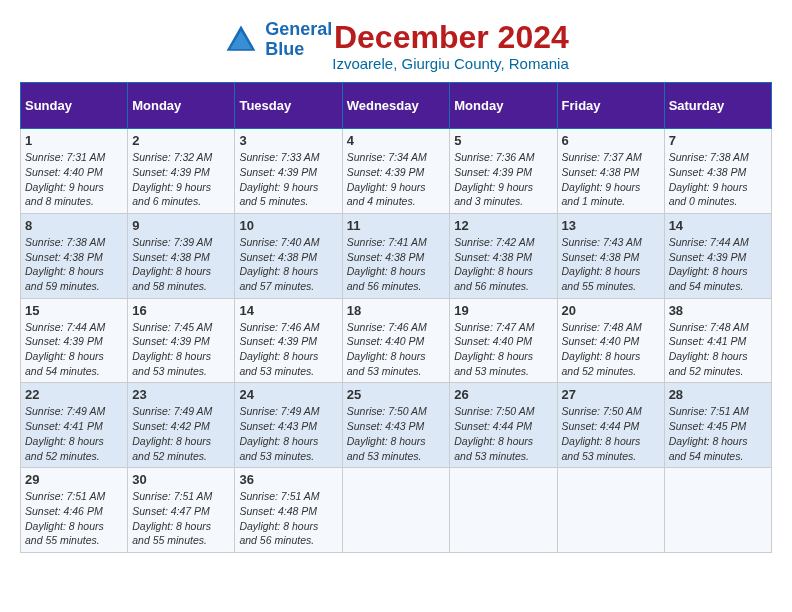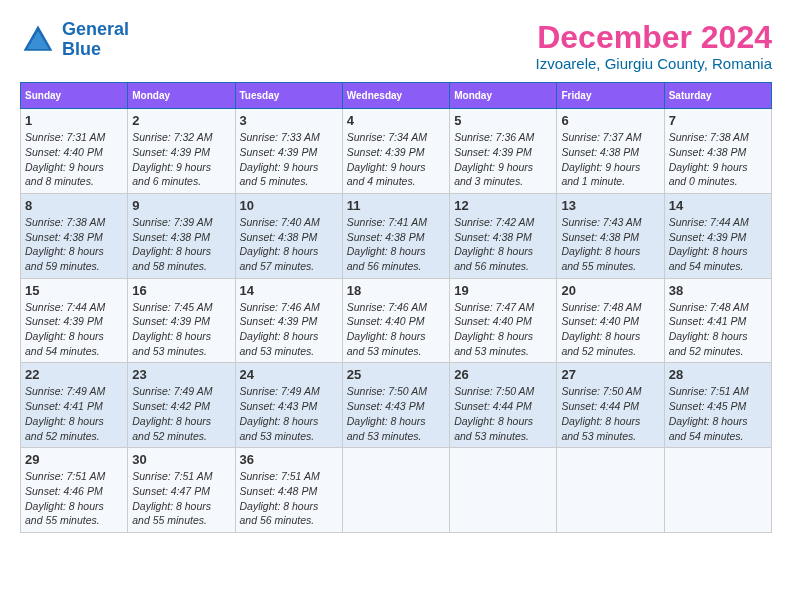--- a/index.html
+++ b/index.html
@@ -6,21 +6,21 @@
     body {
       font-family: Arial, sans-serif;
       background: #fff;
       width: 792px;
       min-height: 612px;
       padding: 20px;
     }
     .header {
       display: flex;
       align-items: flex-start;
-      justify-content: space-between;
+      justify-content: center;
       margin-bottom: 10px;
     }
     .logo {
       display: flex;
       align-items: center;
       gap: 6px;
     }
     .logo-text {
       font-size: 18px;
       font-weight: bold;
@@ -33,39 +33,39 @@
     .logo-icon {
       width: 36px;
       height: 36px;
     }
     .title-block {
       text-align: right;
     }
     .title-block h1 {
       font-size: 32px;
       font-weight: bold;
-      color: #ec4899;
+      color: #b91c1c;
       line-height: 1.1;
     }
     .title-block h2 {
       font-size: 15px;
       font-weight: normal;
       color: #0369a1;
     }
     .calendar {
       width: 100%;
       border-collapse: collapse;
       font-size: 11px;
     }
     .calendar thead th {
-      background-color: #8b5cf6;
+      background-color: #4c1d95;
       color: #fff;
-      padding: 7px 4px;
+      padding: 15px 4px;
       text-align: left;
-      font-size: 10px;
+      font-size: 13px;
       font-weight: bold;
       border: 1px solid #1a6bb5;
     }
     .calendar tbody td {
       vertical-align: top;
       border: 1px solid #ccc;
       padding: 4px;
       width: 108px;
       min-height: 80px;
     }

